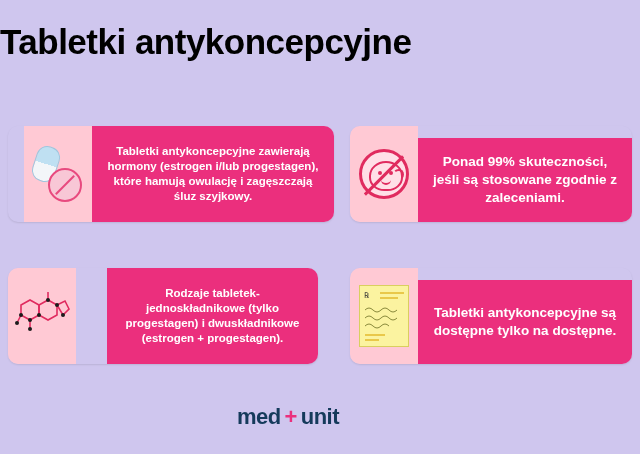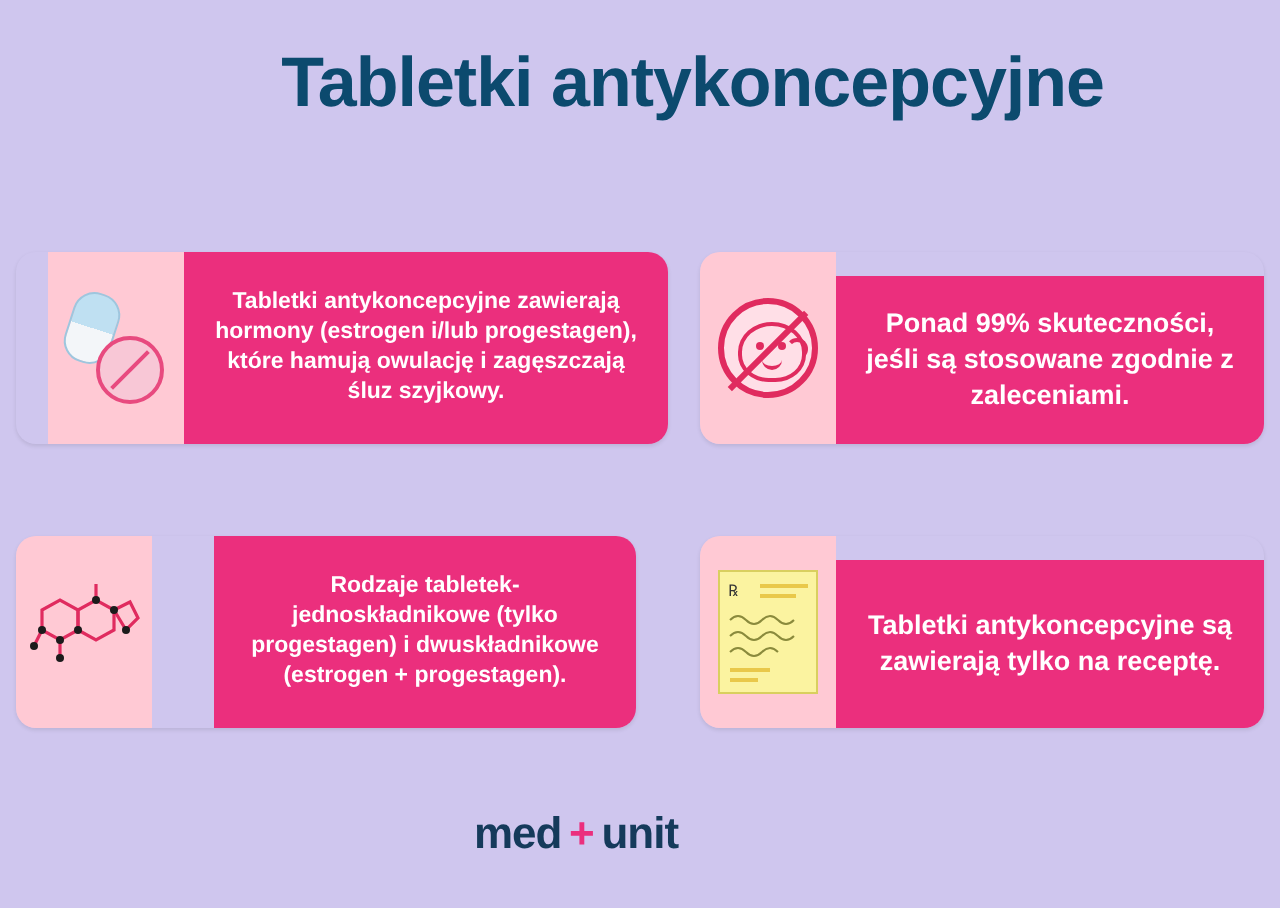--- a/index.html
+++ b/index.html
@@ -12,24 +12,24 @@
     background: #cfc6ee;
     font-family: "Liberation Sans", sans-serif;
     overflow: hidden;
     position: relative;
   }
   .page-title {
     position: absolute;
     top: 22px;
     left: 0;
     width: 552px;
-    text-align: right;
+    text-align: left;
     font-size: 35px;
     font-weight: bold;
-    color: #0c4a6e;
+    color: #000000;
     letter-spacing: -0.5px;
   }
   .card {
     position: absolute;
     height: 96px;
     border-radius: 10px;
     overflow: hidden;
     display: flex;
     align-items: stretch;
     box-shadow: 0 1px 2px rgba(0,0,0,0.10);
@@ -231,18 +231,18 @@
           <path d="M5 32 q4 -4 8 0 t8 0 t8 0 t8 0"></path>
           <path d="M5 40 q4 -4 8 0 t8 0 t8 0"></path>
         </g>
         <g fill="none" stroke="#e9c84a" stroke-width="2">
           <path d="M5 49 h20"></path>
           <path d="M5 54 h14"></path>
         </g>
       </svg>
     </div>
   </div>
-  <div class="card-text big">Tabletki antykoncepcyjne są zawierają tylko na receptę.</div>
+  <div class="card-text big">Tabletki antykoncepcyjne są dostępne tylko na dostępne.</div>
 </div>
 
 <div class="footer-logo">
   <span>med</span><span class="cross">+</span><span>unit</span>
 </div>
 
 </body></html>

